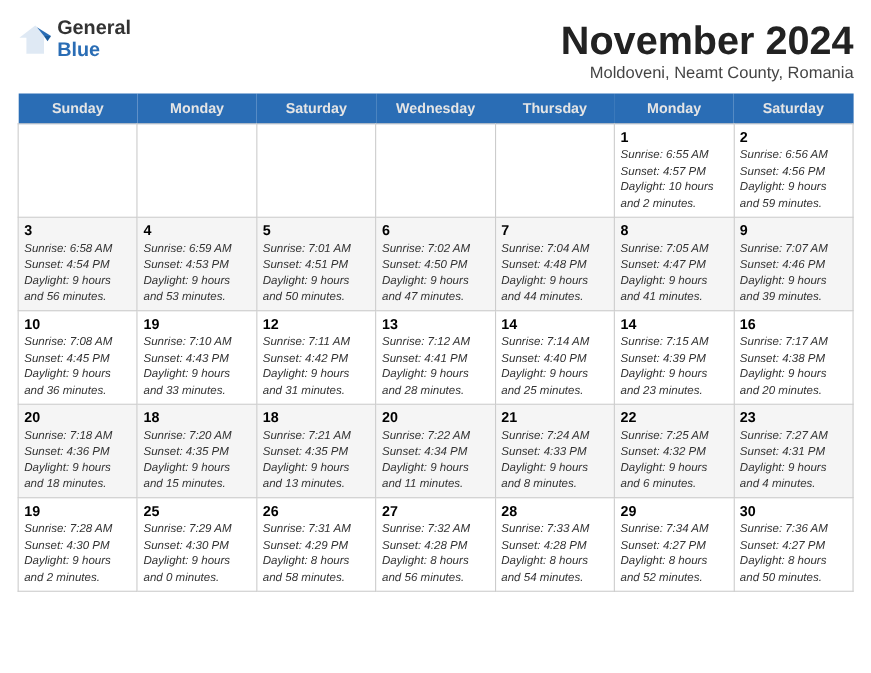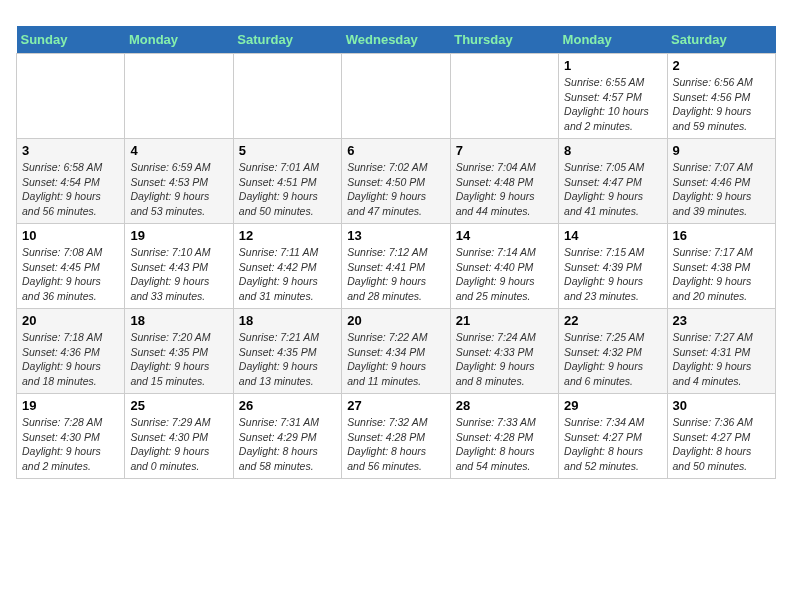--- a/index.html
+++ b/index.html
@@ -44,23 +44,23 @@
       font-size: 15px;
       color: #444;
     }
     .calendar {
       width: 100%;
       border-collapse: collapse;
       font-size: 11px;
     }
     .calendar th {
       background: #2a6db5;
-      color: #86efac;
+      color: #e5e5e5;
       padding: 6px 4px;
-      text-align: left;
+      text-align: center;
       font-size: 13px;
       font-weight: bold;
     }
     .calendar td {
       border: 1px solid #ccc;
       vertical-align: top;
       padding: 4px 5px;
       width: 108px;
       min-height: 80px;
       background: #fff;
@@ -82,20 +82,37 @@
     }
     .empty-cell {
       background: #f9f9f9;
     }
     .week-row td { height: 85px; }
   </style>
 </head>
 <body>
 
 <div class="header-area">
+  <div class="logo">
+    <svg class="logo-icon" viewBox="0 0 40 40">
+      <rect width="40" height="40" fill="white"></rect>
+
+      <polygon points="20,4 38,18 30,18 30,36 10,36 10,18 2,18" fill="#2a6db5" opacity="0.15"></polygon>
+      <polygon points="22,6 38,16 30,16" fill="#2a6db5"></polygon>
+      <polygon points="30,16 38,16 34,22" fill="#1a5a9a"></polygon>
+    </svg>
+    <div class="logo-text">
+      <span class="logo-general">General</span><br>
+      <span class="logo-blue">Blue</span>
+    </div>
+  </div>
+  <div class="title-block">
+    <div class="month-title">November 2024</div>
+    <div class="location">Moldoveni, Neamt County, Romania</div>
+  </div>
 </div>
 
 <table class="calendar">
   <thead>
     <tr>
 
     <th>Sunday</th>
         <th>Monday</th>
         <th>Saturday</th>
         <th>Wednesday</th>

